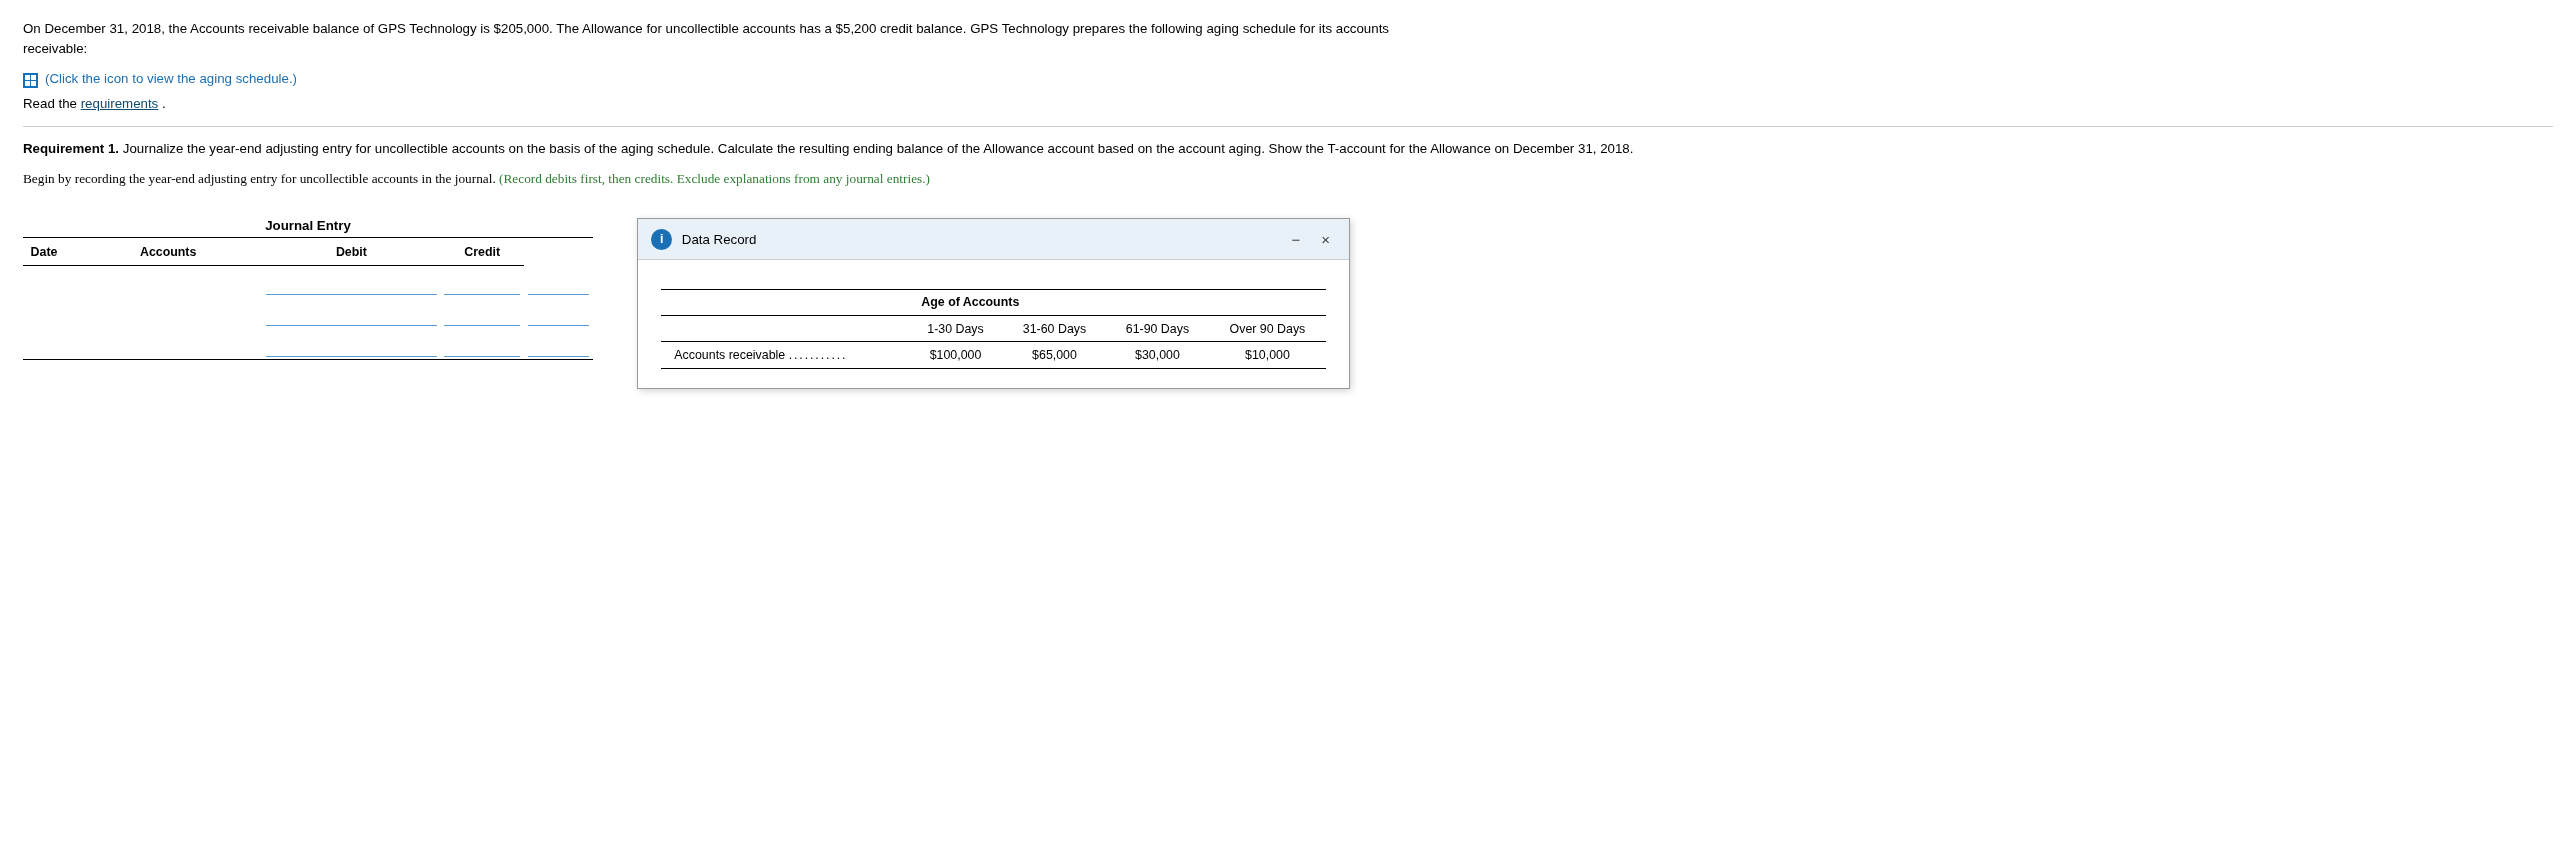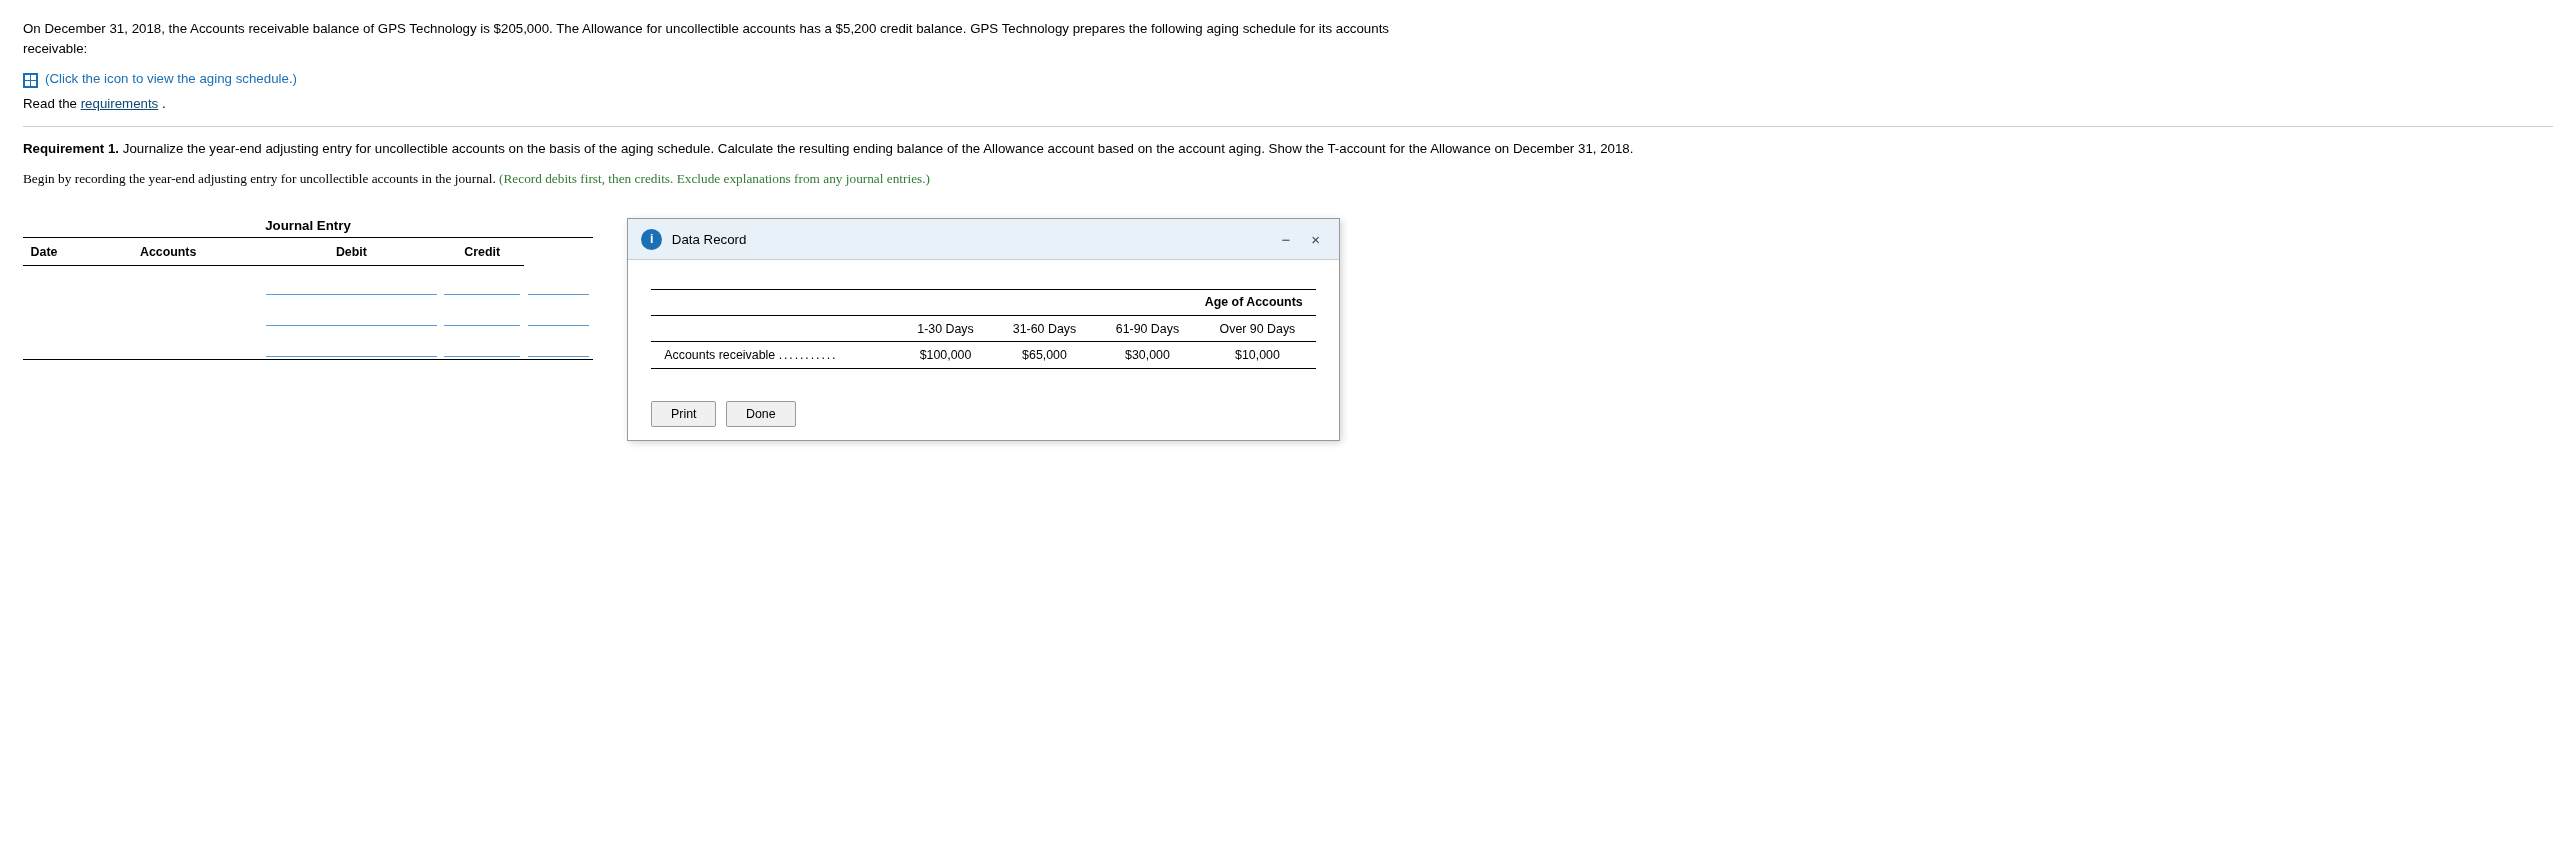--- a/index.html
+++ b/index.html
@@ -58,21 +58,21 @@
     }
     .instruction-text {
       line-height: 1.5;
       margin-bottom: 29px;
       max-width: 1426px;
       font-family: Liberation Serif, serif;
     }
     .green-text { color: #2e7d32; }
     .main-content {
       display: flex;
-      gap: 34px;
+      gap: 44px;
       align-items: flex-start;
     }
     
     .journal-section {
       flex: 0 0 auto;
       min-width: 570px;
     }
     .journal-title {
       text-align: center;
       font-weight: bold;
@@ -170,21 +170,21 @@
     .data-inner-table {
       border-collapse: collapse;
       width: 100%;
       border-top: 1.9px solid #000;
     }
     .data-inner-table th, .data-inner-table td {
       padding: 5.7px 13.3px;
       font-size: 12.4px;
     }
     .data-inner-table .age-header {
-      text-align: right;
+      text-align: left;
       font-weight: bold;
       border-bottom: 1px solid #000;
     }
     .data-inner-table .col-header {
       font-weight: normal;
       border-bottom: 1px solid #000;
     }
     .data-inner-table .left-label {
       text-align: left;
       font-size: 12.4px;
@@ -339,20 +339,16 @@
               <span class="dots">...........</span>
             </td>
             <td class="num-cell">$100,000</td>
             <td class="num-cell">$65,000</td>
             <td class="num-cell">$30,000</td>
             <td class="num-cell">$10,000</td>
           </tr>
         </tbody>
       </table>
     </div>
-    <div class="popup-footer">
-      <button class="popup-btn">Print</button>
-      <button class="popup-btn">Done</button>
-    </div>
   </div>
 
 </div>
 
 
 </body></html>

